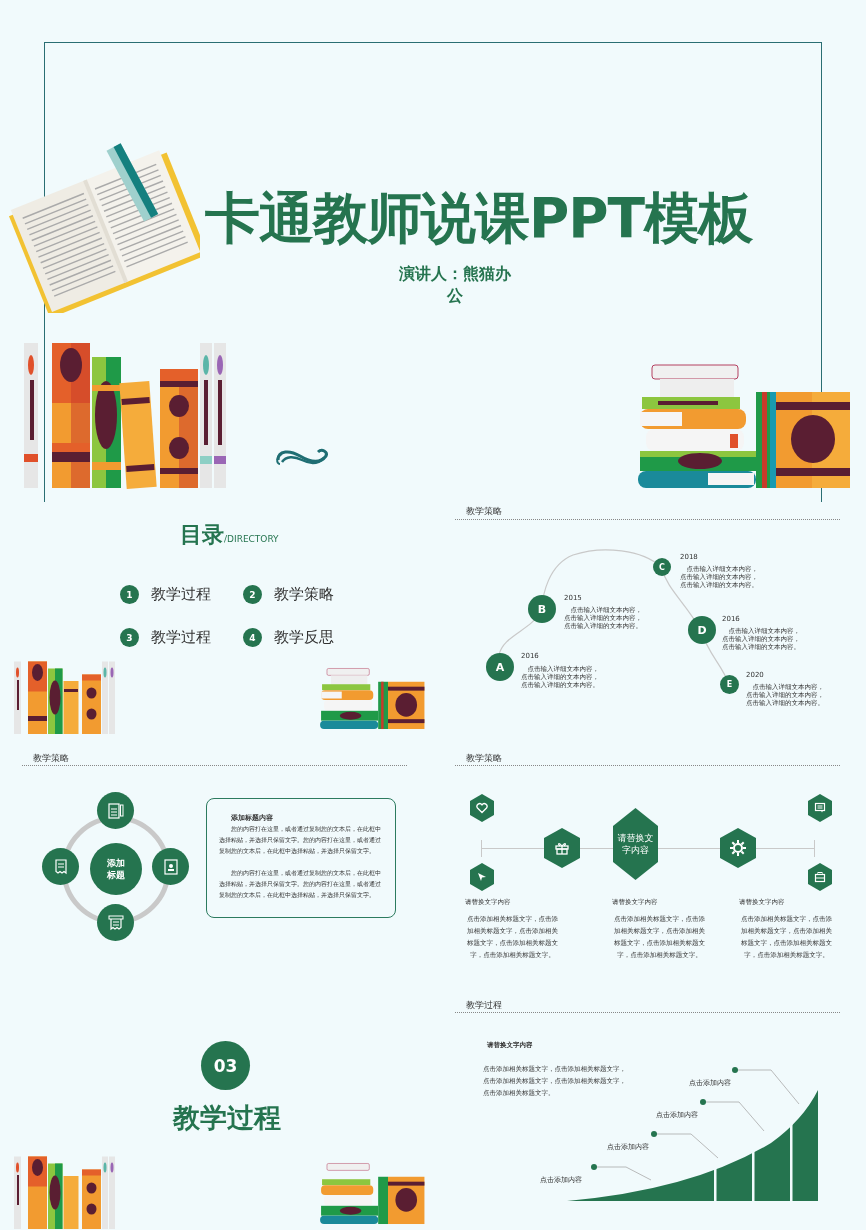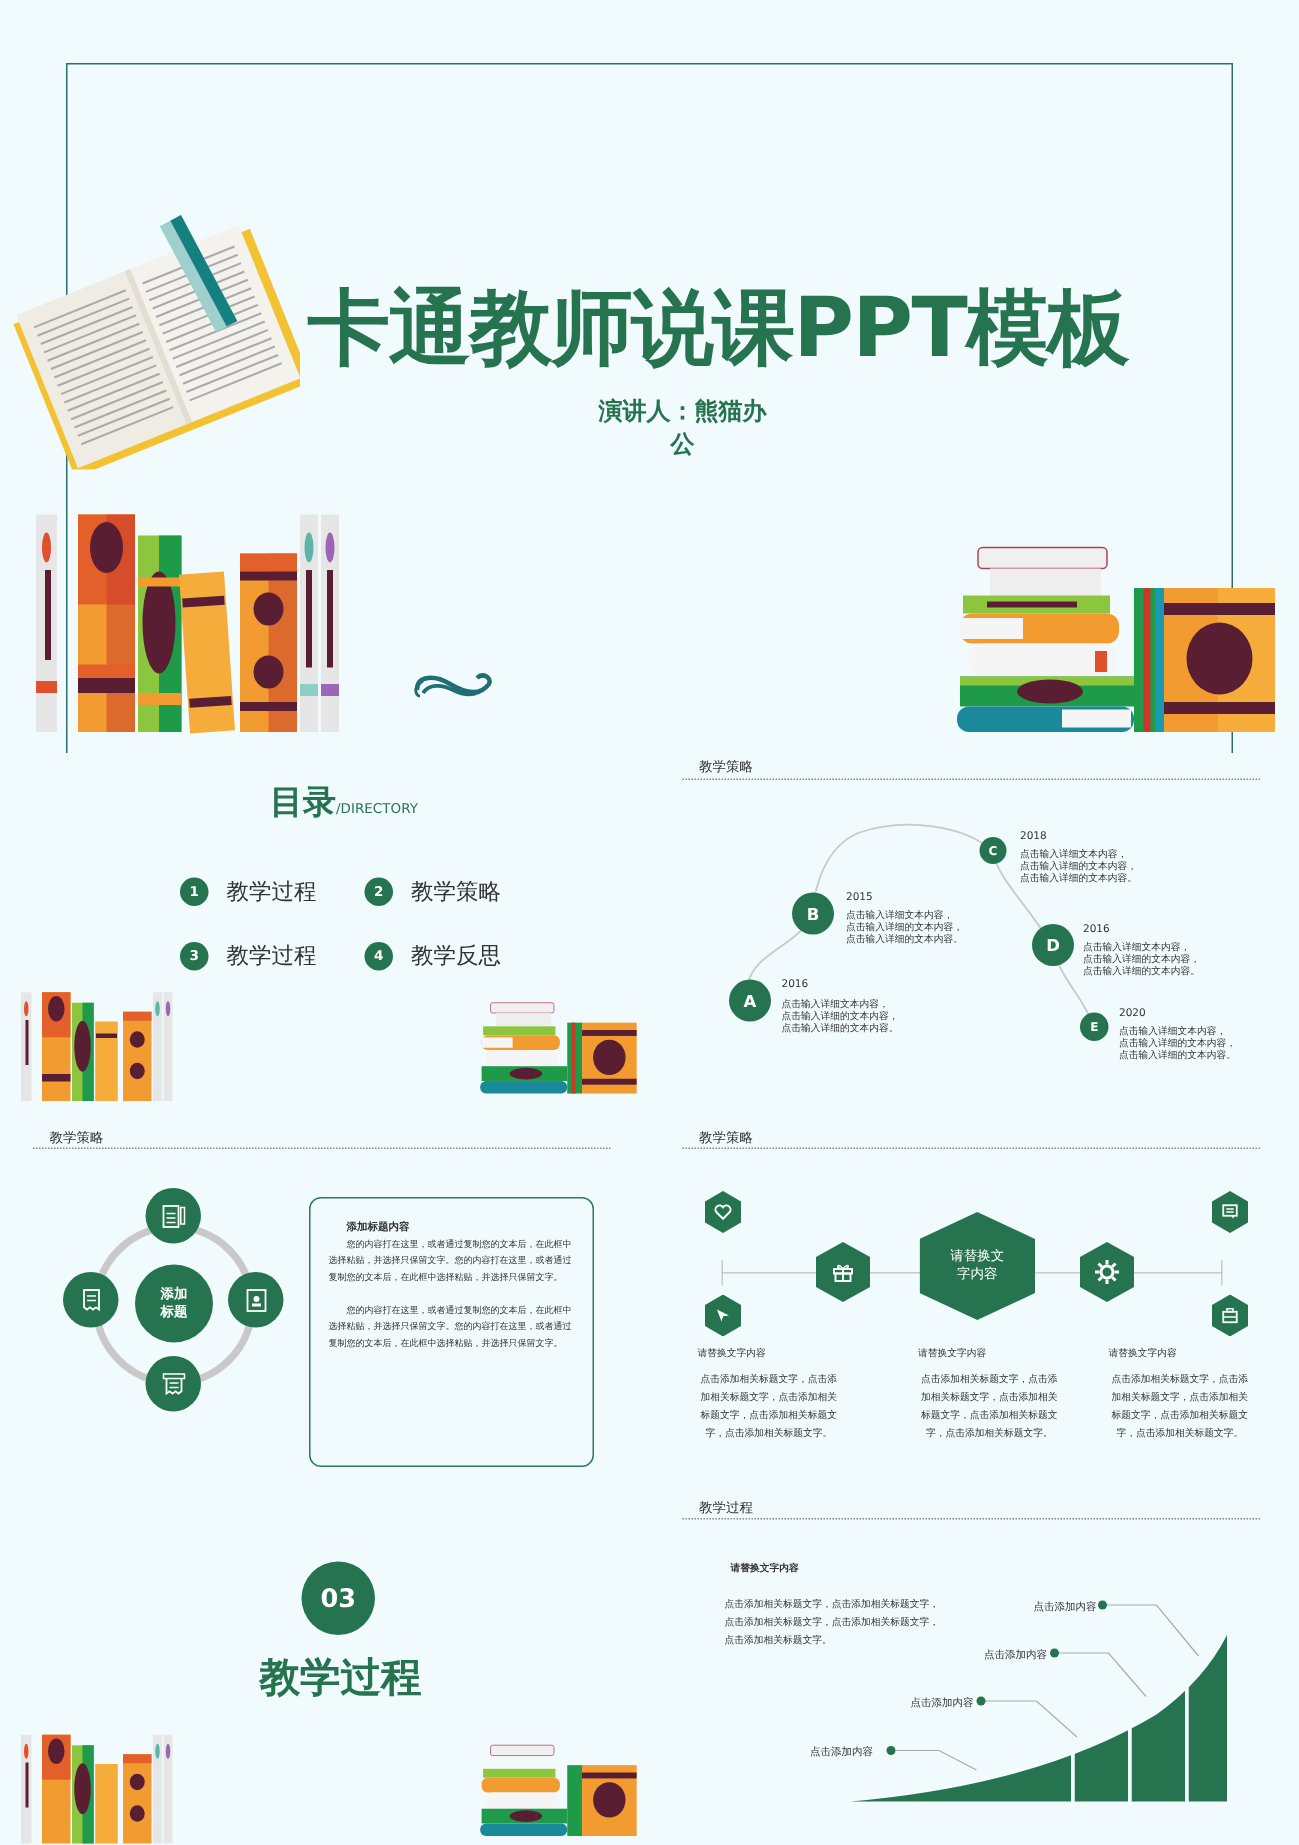--- a/index.html
+++ b/index.html
@@ -20,40 +20,40 @@
 
   
   #toc-title { left: 180px; top: 520px; font-size: 22px; font-weight: bold; color: #25744f; white-space: nowrap; }
   #toc-title small { font-size: 9px; font-weight: normal; color: #25744f; }
   .toc-item { display: flex; align-items: center; gap: 12px; font-size: 15px; color: #333; white-space: nowrap; }
   .toc-num { width: 19px; height: 19px; border-radius: 50%; background: #25744f; color: #fff; font-size: 9px; font-weight: bold; display: flex; align-items: center; justify-content: center; }
 
   
   .tl-node { border-radius: 50%; background: #25744f; color: #fff; font-weight: bold; display: flex; align-items: center; justify-content: center; }
   .tl-year { font-size: 7px; color: #333; }
-  .tl-text { font-size: 6.5px; color: #333; line-height: 8px; white-space: nowrap; }
+  .tl-text { font-size: 6.5px; color: #333; line-height: 8px; white-space: nowrap; text-align: right; }
 
   
   .cyc { border-radius: 50%; background: #25744f; display: flex; align-items: center; justify-content: center; color: #fff; }
   #cycle-center { font-size: 9px; font-weight: bold; text-align: center; line-height: 12px; }
-  #text-card { left: 206px; top: 798px; width: 190px; height: 180px; border: 1.5px solid #2c7b5f; border-radius: 8px; padding: 14px 12px; font-size: 6px; color: #333; line-height: 11px; }
+  #text-card { left: 206px; top: 798px; width: 190px; height: 120px; border: 1.5px solid #2c7b5f; border-radius: 8px; padding: 14px 12px; font-size: 6px; color: #333; line-height: 11px; font-family: Liberation Mono, monospace; }
   #text-card h4 { font-size: 7px; font-weight: bold; padding-left: 12px; margin-bottom: 0; }
   #text-card p { text-indent: 12px; margin-bottom: 11px; }
 
   
   .hex { clip-path: polygon(50% 0, 100% 25%, 100% 75%, 50% 100%, 0 75%, 0 25%); background: #25744f; display: flex; align-items: center; justify-content: center; color: #fff; }
   .col-title { font-size: 6.5px; color: #333; margin-bottom: 6px; }
   .col-body { font-size: 6.5px; color: #333; line-height: 12px; width: 95px; text-align: center; }
 
   
   #sec-badge { left: 201px; top: 1041px; width: 49px; height: 49px; border-radius: 50%; background: #25744f; color: #fff; font-size: 17px; font-weight: bold; display: flex; align-items: center; justify-content: center; }
   #sec-title { left: 160px; top: 1100px; width: 134px; text-align: center; font-size: 27px; font-weight: bold; color: #25744f; }
 
   
-  .callout { font-size: 7px; color: #333; white-space: nowrap; }
+  .callout { font-size: 7px; color: #333; white-space: nowrap; margin-top: 12px; }
 </style>
 </head>
 <body>
 
 <section id="cover" class="abs">
   <div id="cover-frame" class="abs"></div>
 
   <svg class="abs" style="left:0;top:138px;" width="200" height="175" viewBox="0 0 200 175">
     <g transform="rotate(-22 100 90)">
       <rect x="20" y="45" width="170" height="110" fill="#f2c232"></rect>
@@ -358,21 +358,21 @@
       </svg>
   </div>
   <div class="abs hex" style="left:111px;top:88px;width:36px;height:40px;">
     <svg width="16" height="16" viewBox="0 0 16 16">
         <rect x="2" y="6" width="12" height="3" fill="none" stroke="#fff" stroke-width="1.3"></rect>
         <rect x="3" y="9" width="10" height="5" fill="none" stroke="#fff" stroke-width="1.3"></rect>
         <line x1="8" y1="6" x2="8" y2="14" stroke="#fff" stroke-width="1.3"></line>
         <path d="M8 6 C 5 2, 3 4, 6 6 M8 6 C 11 2, 13 4, 10 6" fill="none" stroke="#fff" stroke-width="1.1"></path>
       </svg>
   </div>
-  <div class="abs hex" style="left:180px;top:68px;width:77px;height:72px;font-size:9px;text-align:center;line-height:12px;">
+  <div class="abs hex" style="left:180px;top:68px;width:45px;height:72px;font-size:9px;text-align:center;line-height:12px;">
     <div>
       <div>请替换文</div>
       <div>字内容</div>
     </div>
   </div>
   <div class="abs hex" style="left:287px;top:88px;width:36px;height:40px;">
     <svg width="18" height="18" viewBox="0 0 18 18">
         <circle cx="9" cy="9" r="4" fill="none" stroke="#fff" stroke-width="2"></circle>
         <g stroke="#fff" stroke-width="2">
           <line x1="9" y1="1" x2="9" y2="4"></line>

